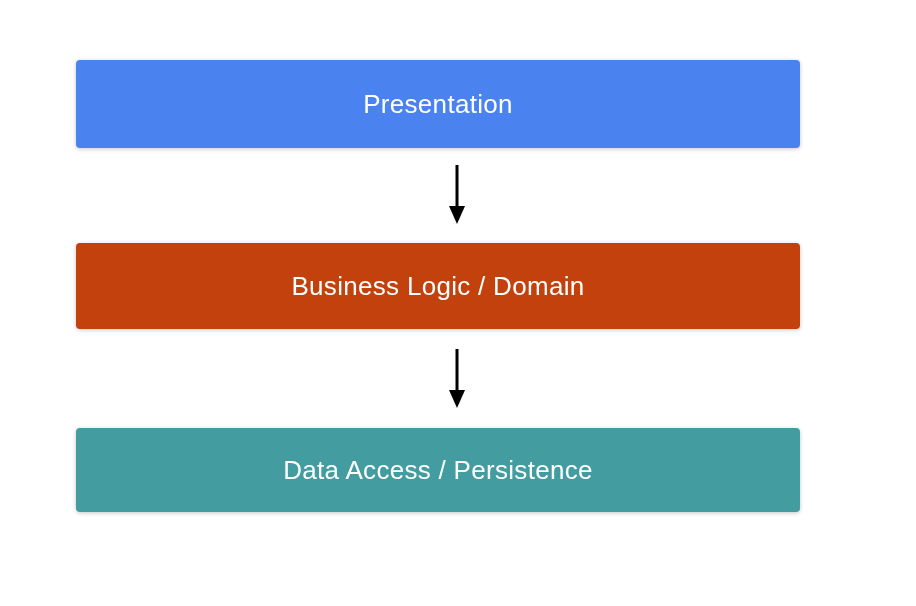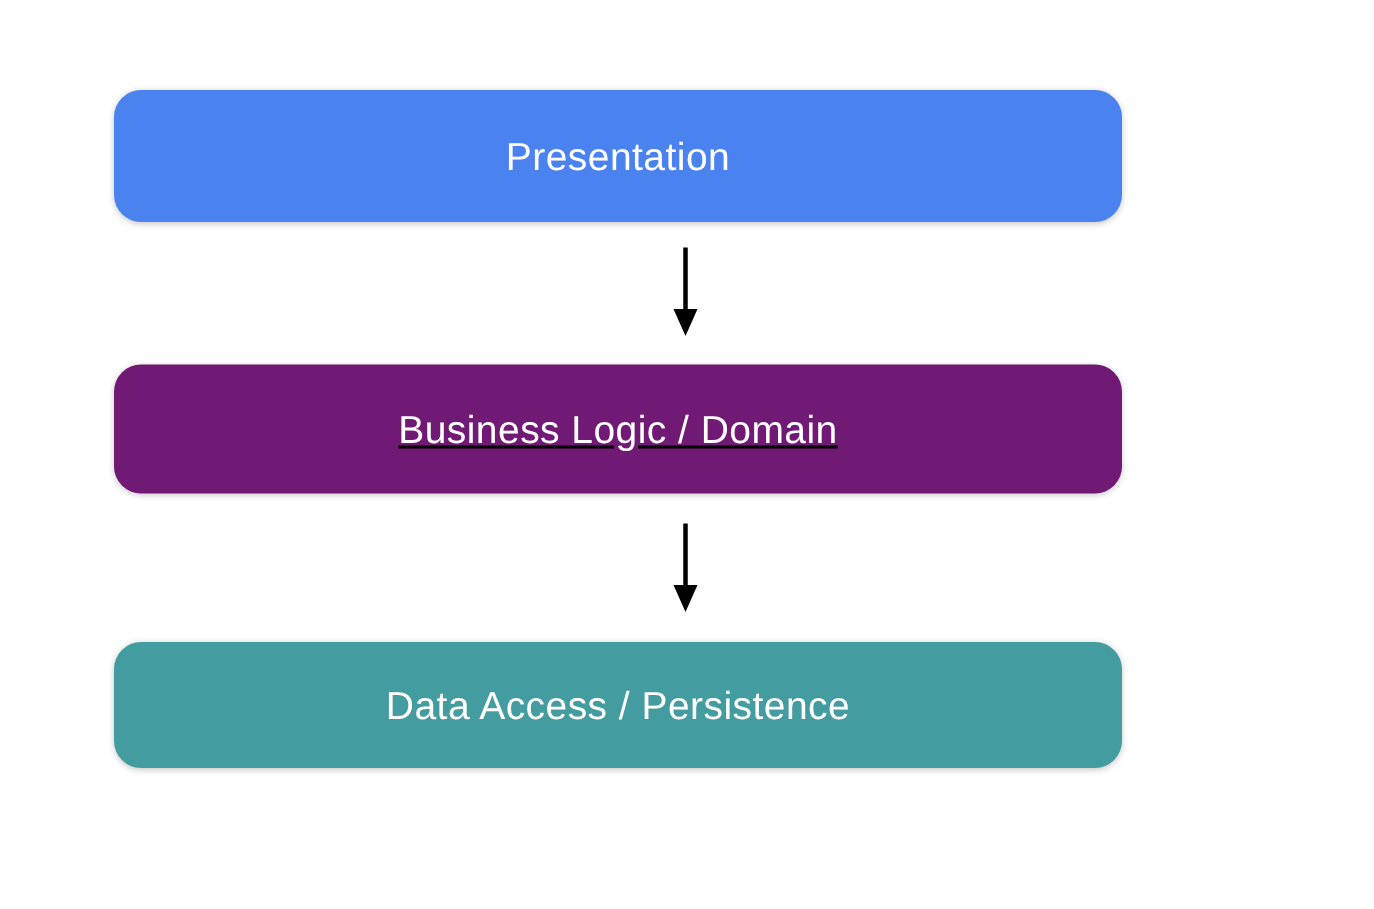--- a/index.html
+++ b/index.html
@@ -14,23 +14,23 @@
     background: #ffffff;
     font-family: "Liberation Sans", sans-serif;
   }
   .canvas {
     position: absolute;
     inset: 0;
   }
   .layer-box {
     position: absolute;
     left: 76px;
-    width: 672px;
+    width: 724px;
     height: 86px;
-    border-radius: 18px;
+    border-radius: 4px;
     display: flex;
     align-items: center;
     justify-content: center;
     box-shadow: 0 1px 4px rgba(0,0,0,0.22);
   }
   .layer-label {
     color: #ffffff;
     font-size: 26px;
     font-weight: 400;
     letter-spacing: 0.3px;
@@ -55,21 +55,21 @@
 
   <div class="layer-box" id="box-presentation" style="background-color: rgb(74, 130, 240);">
     <span class="layer-label" style="color: rgb(255, 255, 255);">Presentation</span>
   </div>
 
   <svg id="arrow-1" class="arrow" viewBox="0 0 20 60">
     <line x1="10" y1="1" x2="10" y2="44" stroke-width="3" stroke="#000000"></line>
     <polygon points="2,42 18,42 10,60" fill="#000000"></polygon>
   </svg>
 
-  <div class="layer-box" id="box-business" style="background-color: #701a75; text-decoration: underline;">
+  <div class="layer-box" id="box-business" style="background-color: #c2410c;">
     <span class="layer-label" style="color: rgb(255, 255, 255);">Business Logic / Domain</span>
   </div>
 
   <svg id="arrow-2" class="arrow" viewBox="0 0 20 60">
     <line x1="10" y1="1" x2="10" y2="44" stroke-width="3" stroke="#000000"></line>
     <polygon points="2,42 18,42 10,60" fill="#000000"></polygon>
   </svg>
 
   <div class="layer-box" id="box-data" style="background-color: rgb(67, 157, 160);">
     <span class="layer-label" style="color: rgb(255, 255, 255);">Data Access / Persistence</span>

